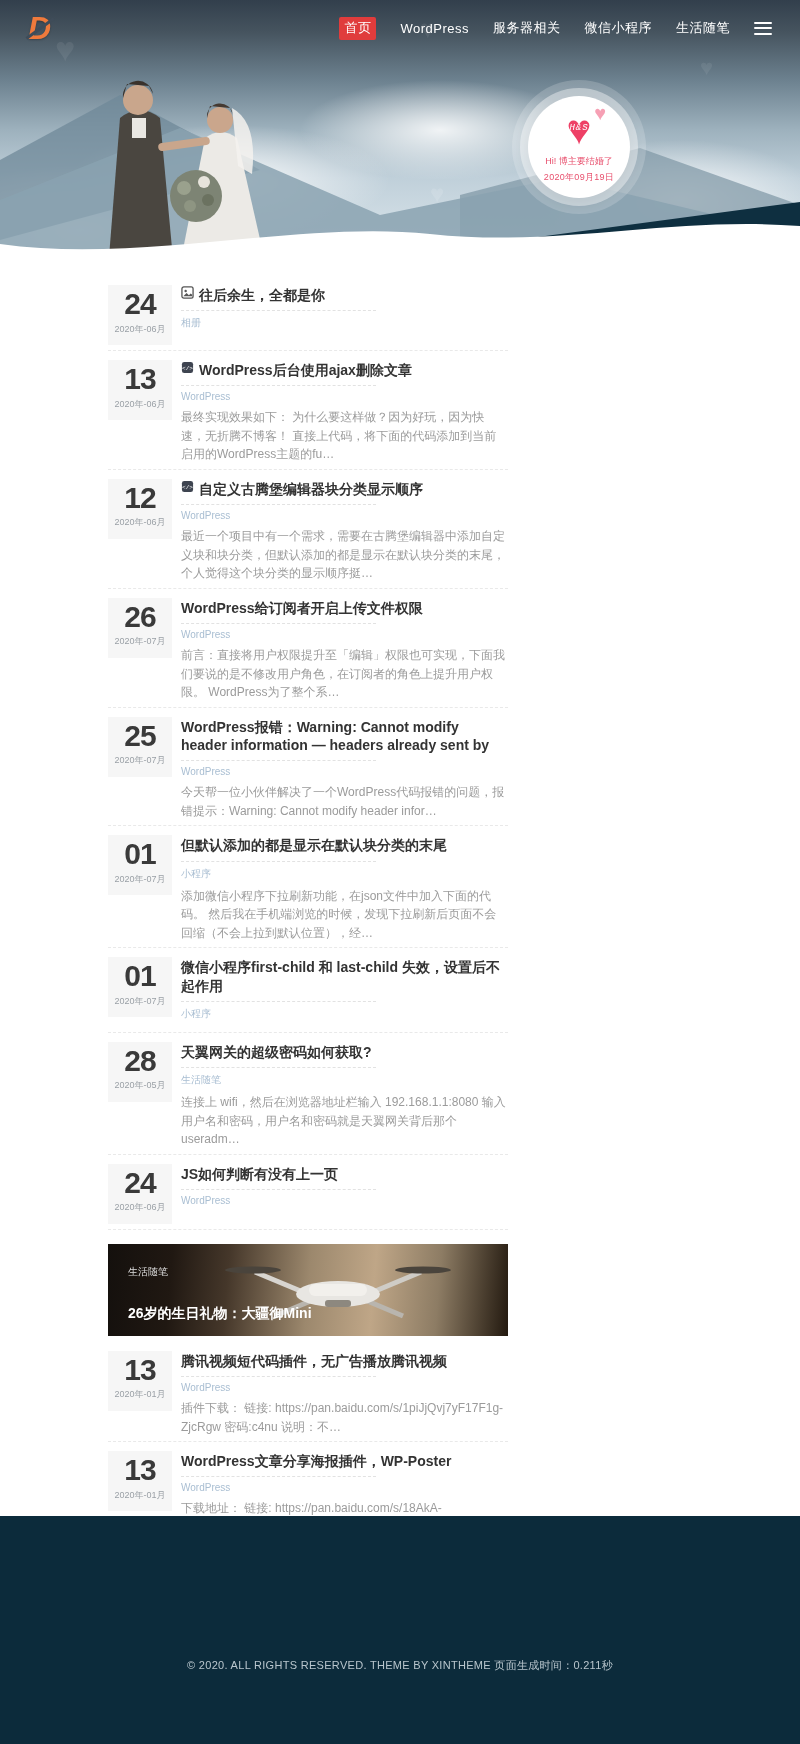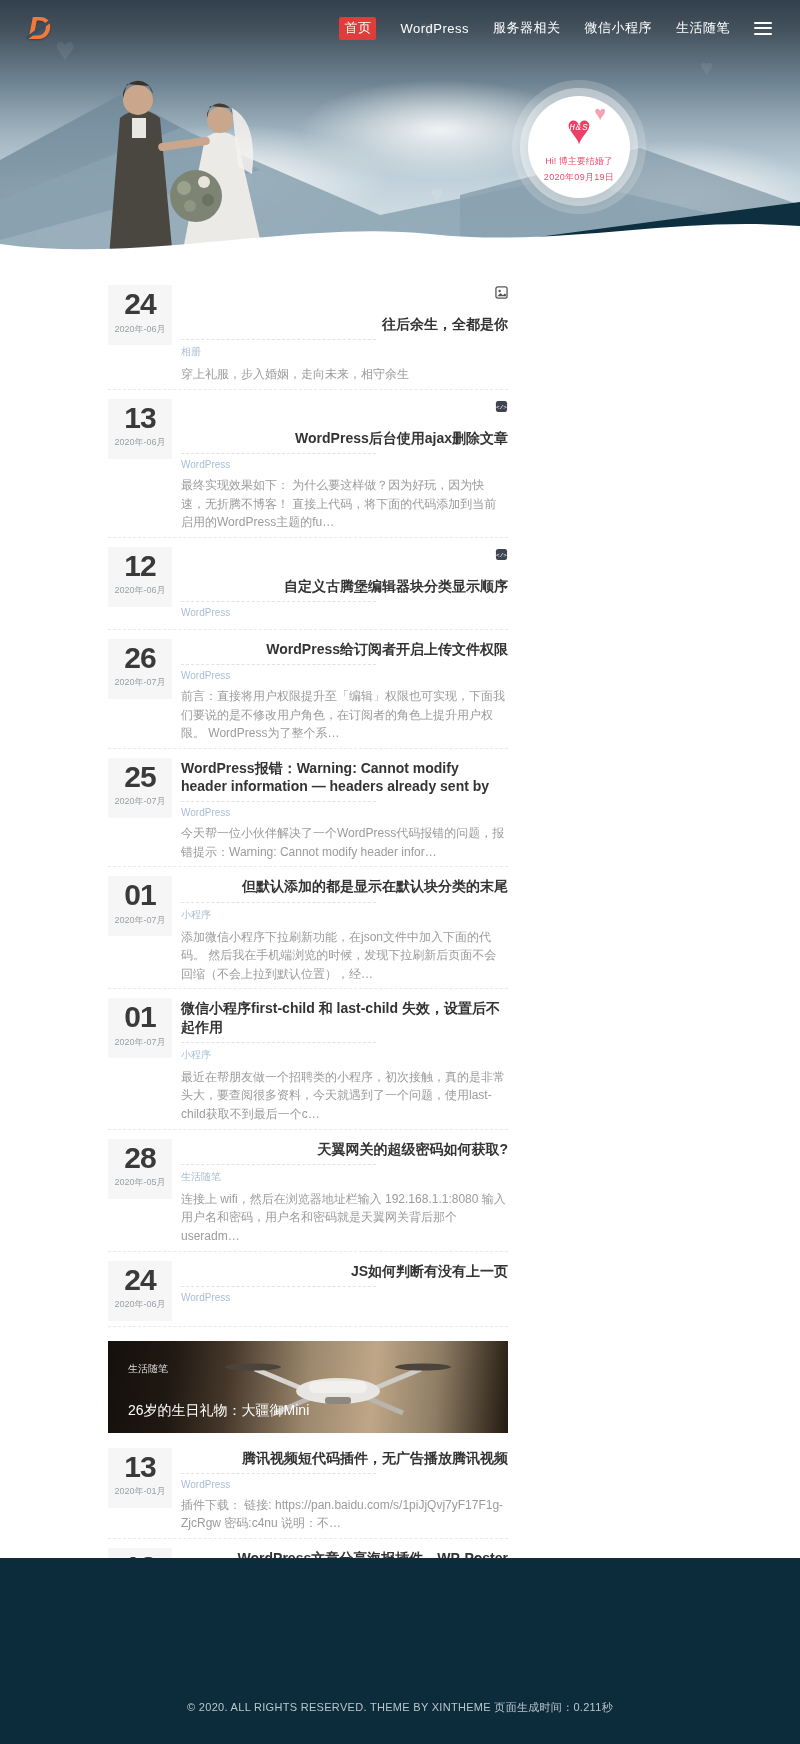--- a/index.html
+++ b/index.html
@@ -52,40 +52,40 @@
   .badge-line1 { font-size: 9px; color: #e8506d; margin-top: 2px; }
   .badge-line2 { font-size: 9px; color: #e8506d; margin-top: 3px; letter-spacing: .3px; }
 
   
   .main { width: 400px; margin-left: 108px; padding-top: 6px; }
   .post { display: flex; gap: 9px; padding: 9px 0 5px; border-bottom: 1px dashed #e9e9e9; }
   .date-box { flex: none; width: 64px; height: 60px; background: #f6f6f6; text-align: center; }
   .day { font-size: 30px; font-weight: 600; color: #3a3a3a; line-height: 1.25; letter-spacing: -1px; }
   .ym  { font-size: 9px; color: #9aa0a6; }
   .post-body { flex: 1; min-width: 0; padding-top: 1px; }
-  .title-row { display: flex; align-items: flex-end; gap: 16px; flex-direction: column; }
+  .title-row { display: flex; align-items: flex-start; gap: 5px; }
   .post-icon { flex: none; width: 13px; height: 13px; line-height: 0; }
   .post-title { font-size: 14px; font-weight: bold; color: #333; line-height: 1.3; cursor: pointer; }
   .title-rule { width: 195px; border-bottom: 1px dashed #e2e2e2; margin: 6px 0 5px; }
   .post-category { font-size: 10px; color: #a9bed2; margin-bottom: 6px; cursor: pointer; }
   .post-excerpt { font-size: 12px; color: #9b9b9b; line-height: 1.55; }
 
   
   .feature-card { position: relative; height: 92px; margin: 14px 0 6px; overflow: hidden; cursor: pointer;
     background: linear-gradient(95deg,#14100d 0%,#201812 16%,#45372a 30%,#9c886d 50%,#bfa687 66%,#8d7c64 82%,#3a2f22 96%,#23190f 100%); }
   .drone { position: absolute; right: 55px; top: 12px; }
   .card-cat { position: absolute; left: 20px; top: 21px; color: #ddd; font-size: 10px; }
-  .card-title { position: absolute; left: 20px; bottom: 13px; color: #fff; font-size: 14px; font-weight: normal; }
+  .card-title { position: absolute; left: 20px; bottom: 13px; color: #fff; font-size: 14px; font-weight: bold; }
 
   
   .pagination { display: flex; justify-content: center; gap: 5px; margin-top: 18px; }
   .page-bar { width: 13px; height: 5px; transform: skewX(-28deg); cursor: pointer; }
 
   
-  .footer { position: absolute; left: 0; bottom: 0; width: 800px; height: 186px; background: #0c2b3b; }
+  .footer { position: absolute; left: 0; bottom: 0; width: 800px; height: 228px; background: #0c2b3b; }
   .footer p { padding-top: 142px; text-align: center; color: #b9c6cd; font-size: 11px; letter-spacing: .3px; }
 </style>
 </head>
 <body>
 
 <header class="hero">
   <div class="cloud c1"></div>
   <div class="cloud c2"></div>
   <div class="cloud c3"></div>
   <div class="cloud c4"></div>
@@ -160,21 +160,20 @@
       <div class="title-row">
         <span class="post-icon"><svg width="13" height="13" viewBox="0 0 14 14">
                 <rect x="1" y="1" width="12" height="12" rx="2" fill="none" stroke="#555" stroke-width="1.4"></rect>
                 <circle cx="5" cy="5.3" r="1.3" fill="#555"></circle>
                 <path d="M2.5 11 L6 7.5 L8.5 10 L10.5 8 L12 9.5 V11 Z" fill="#555"></path>
               </svg></span>
         <h2 class="post-title">往后余生，全都是你</h2>
       </div>
       <div class="title-rule"></div>
       <div class="post-category">相册</div>
-      <p class="post-excerpt">穿上礼服，步入婚姻，走向未来，相守余生</p>
     </div>
   </article>
 
   <article class="post">
     <div class="date-box">
       <div class="day">13</div>
       <div class="ym">2020年-06月</div>
     </div>
     <div class="post-body">
       <div class="title-row">
@@ -198,20 +197,21 @@
     <div class="post-body">
       <div class="title-row">
         <span class="post-icon"><svg width="13" height="13" viewBox="0 0 14 14">
                 <rect x="1" y="1" width="12" height="12" rx="2.5" fill="#3e4450"></rect>
                 <text x="7" y="9.8" font-size="6.5" fill="#fff" text-anchor="middle" font-family="Liberation Mono, monospace">&lt;/&gt;</text>
               </svg></span>
         <h2 class="post-title">自定义古腾堡编辑器块分类显示顺序</h2>
       </div>
       <div class="title-rule"></div>
       <div class="post-category">WordPress</div>
+      <p class="post-excerpt">最近一个项目中有一个需求，需要在古腾堡编辑器中添加自定义块和块分类，但默认添加的都是显示在默认块分类的末尾， 个人觉得这个块分类的显示顺序挺…</p>
     </div>
   </article>
 
   <article class="post">
     <div class="date-box">
       <div class="day">26</div>
       <div class="ym">2020年-07月</div>
     </div>
     <div class="post-body">
       <div class="title-row">
@@ -261,21 +261,20 @@
       <div class="day">01</div>
       <div class="ym">2020年-07月</div>
     </div>
     <div class="post-body">
       <div class="title-row">
 
         <h2 class="post-title">微信小程序first-child 和 last-child 失效，设置后不起作用</h2>
       </div>
       <div class="title-rule"></div>
       <div class="post-category">小程序</div>
-      <p class="post-excerpt">最近在帮朋友做一个招聘类的小程序，初次接触，真的是非常头大，要查阅很多资料，今天就遇到了一个问题，使用last-child获取不到最后一个c…</p>
     </div>
   </article>
 
   <article class="post">
     <div class="date-box">
       <div class="day">28</div>
       <div class="ym">2020年-05月</div>
     </div>
     <div class="post-body">
       <div class="title-row">

